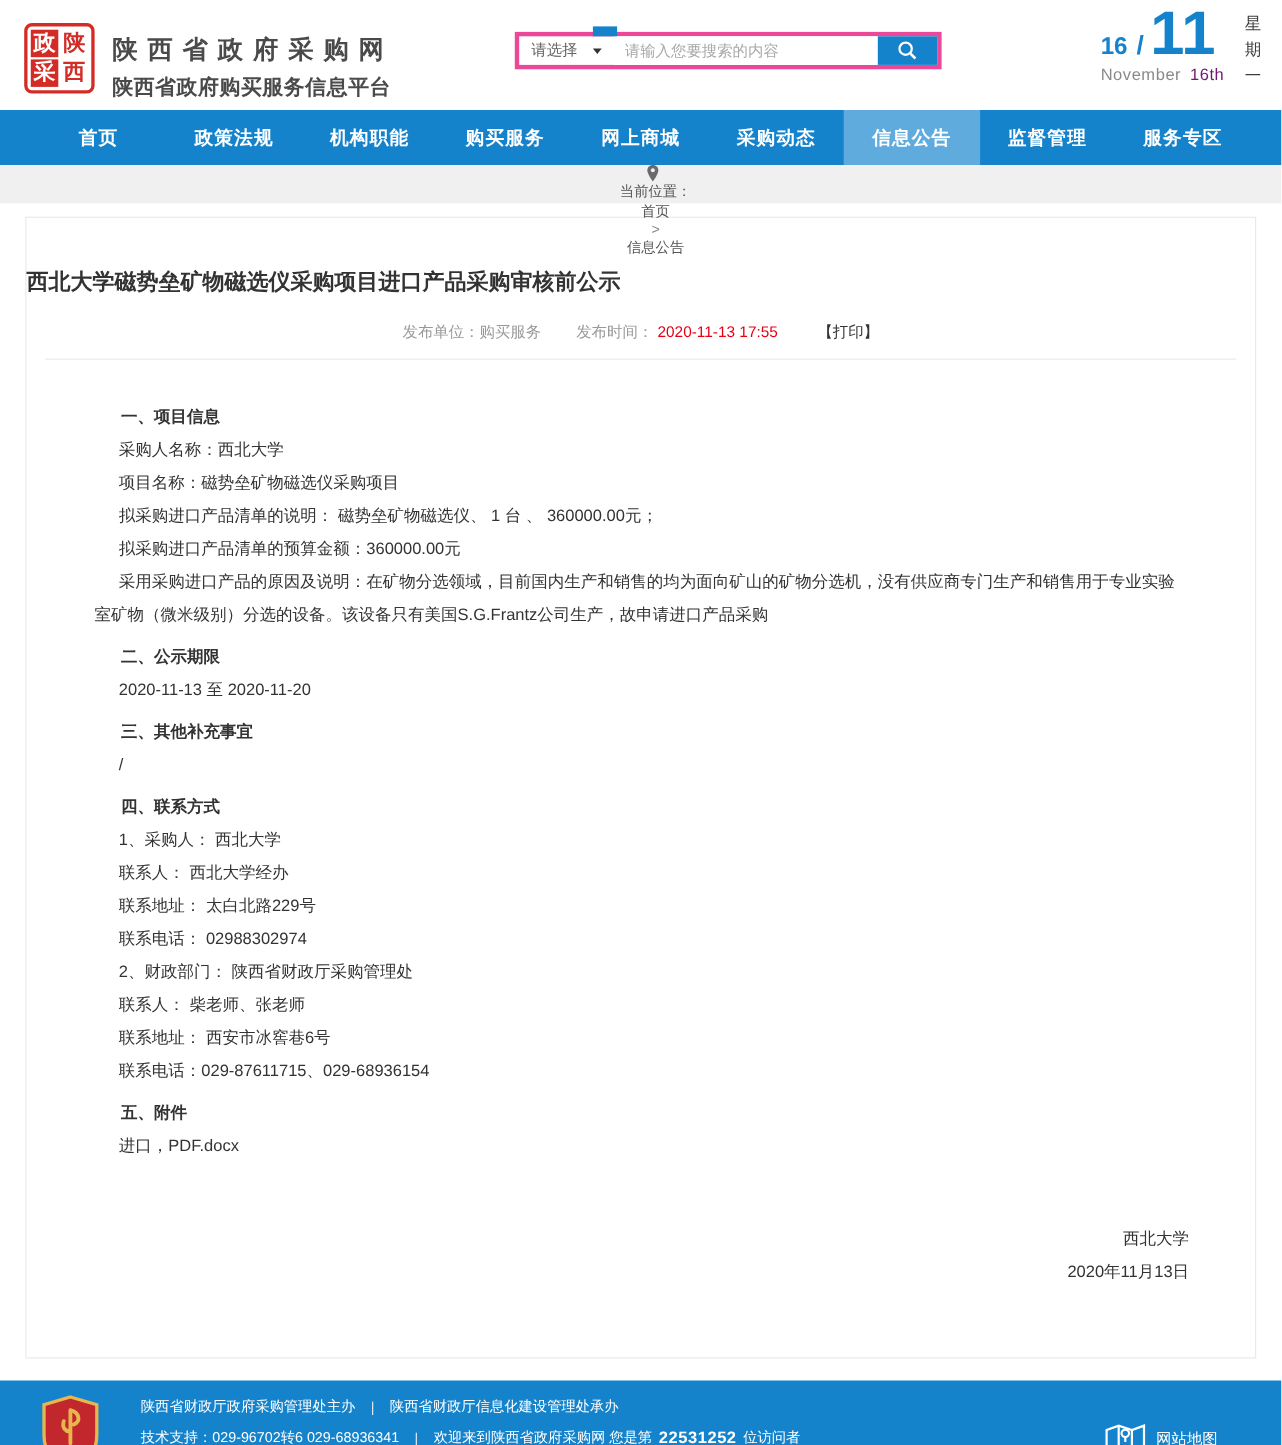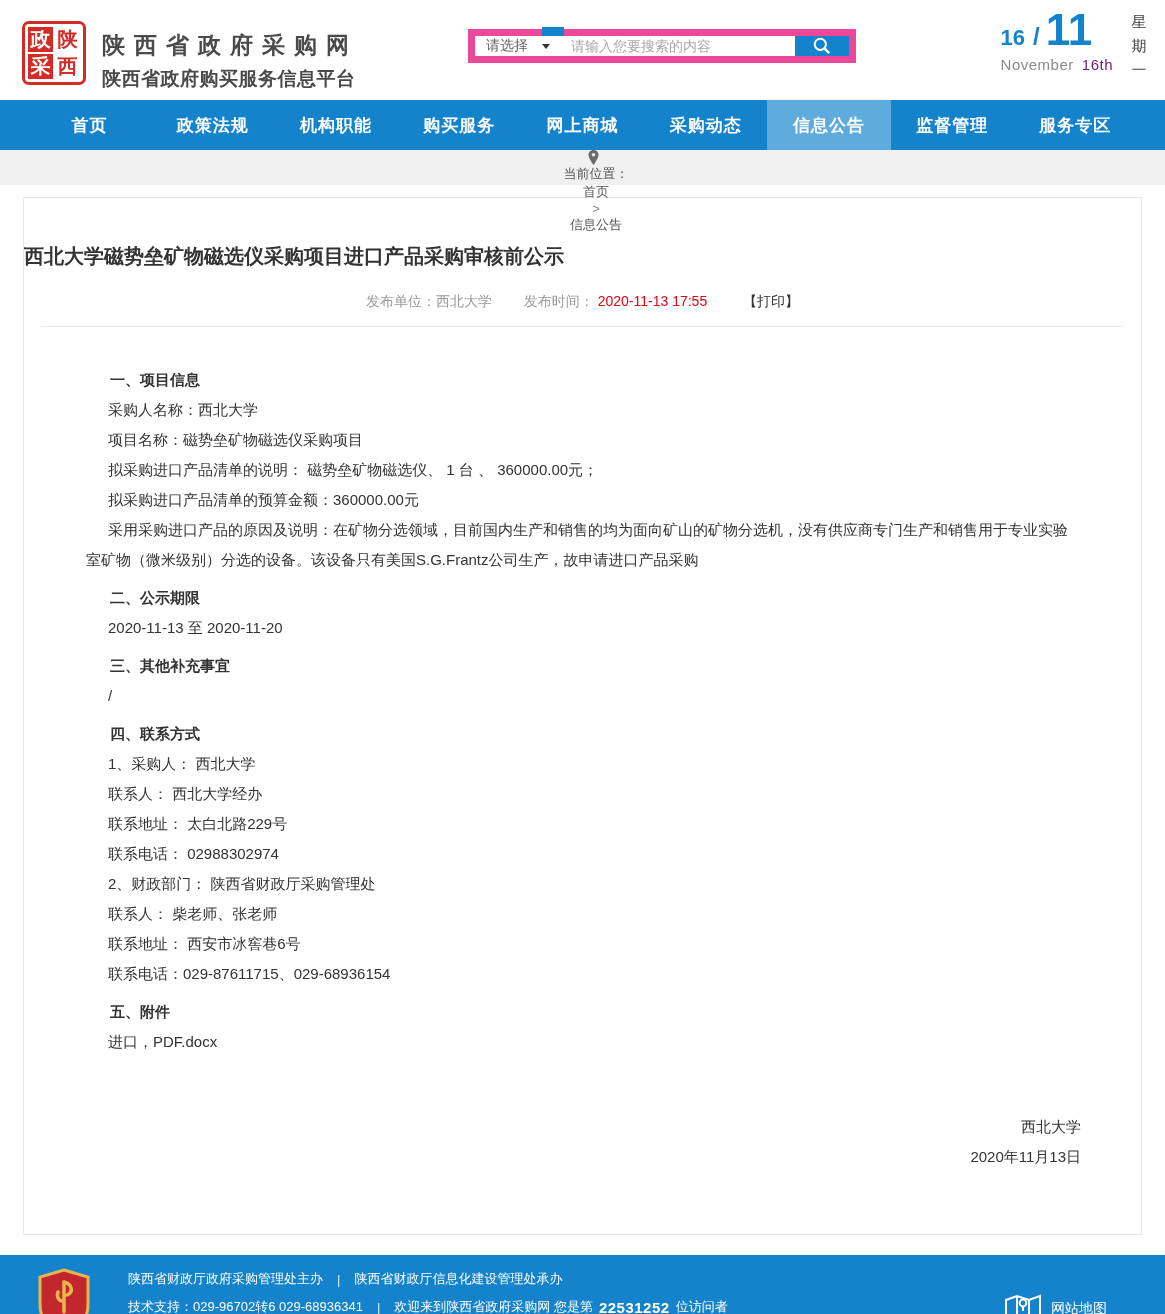--- a/index.html
+++ b/index.html
@@ -19,21 +19,21 @@
   }
   .seal-cell { font-weight:bold; font-size:20px; line-height:25px; text-align:center; }
   .seal-cell.filled { background:#d32b25; color:#fff; }
   .seal-cell.outline { background:#fff; color:#d32b25; }
   .titles { margin-left:16px;margin-top:16px; }
   .site-title { font-size:23px; font-weight:bold; color:#4a4a4a; letter-spacing:9px; white-space:nowrap; }
   .site-subtitle { margin-top:5px; font-size:19px; font-weight:bold; color:#4a4a4a; letter-spacing:0.5px; white-space:nowrap; }
   
   .search {
     position:absolute; left:468px; top:29px; width:388px; height:34px;
-    border:7px solid #ec4899; background:#fff; display:flex; align-items:stretch;
+    border:4px solid #ec4899; background:#fff; display:flex; align-items:stretch;
   }
   .search-notch { position:absolute; left:67px; top:-9px; width:22px; height:9px; background:#1583cb; }
   .search-select {
     width:86px; display:flex; align-items:center; padding-left:11px;
     font-size:14px; color:#666; cursor:pointer; position:relative;
   }
   .caret {
     width:0; height:0; border-left:4px solid transparent; border-right:4px solid transparent;
     border-top:5px solid #333; margin-left:14px;
   }
@@ -45,21 +45,21 @@
   .search-btn {
     width:54px; background:#1583cb; border:none; cursor:pointer;
     display:flex; align-items:center; justify-content:center;
   }
   
   .datebox { position:absolute; right:18px; top:8px; display:flex; gap:18px; }
   .date-left { text-align:center; }
   .date-main { display:flex; align-items:baseline; color:#1583cb; font-weight:bold; }
   .date-day { font-size:22px; }
   .date-slash { font-size:24px; margin:0 6px 0 8px; }
-  .date-month { font-size:44px; line-height:44px; }
+  .date-month { font-size:56px; line-height:44px; }
   .date-sub { margin-top:4px; font-size:15px; color:#8a8a8a; letter-spacing:0.5px; }
   .date-sub .ord { margin-left:8px; color:#701a75;text-align:center; }
   .weekday { width:16px; font-size:15px; color:#3d3d3d; line-height:24px; word-break:break-all; text-align:center; padding-top:2px; }
   
   .nav { height:50px; background:#1583cb; display:flex; padding:0 28px; }
   .nav-item {
     flex:1; display:flex; align-items:center; justify-content:center;
     color:#fff; font-size:17px; font-weight:bold; letter-spacing:1px; cursor:pointer;
   }
   .nav-item.active { background:#5fabdd; }
@@ -166,21 +166,21 @@
   </span>
   <span>当前位置：</span>
   <a>首页</a>
   <span class="bc-sep">&gt;</span>
   <a>信息公告</a>
 </div>
 
 <div class="card">
   <div class="article-title">西北大学磁势垒矿物磁选仪采购项目进口产品采购审核前公示</div>
   <div class="meta">
-    <span class="m-src">发布单位：西北大学</span>
+    <span class="m-src">发布单位：购买服务</span>
     <span>发布时间：</span>
     <span class="m-red">2020-11-13 17:55</span>
     <a class="m-print">【打印】</a>
   </div>
   <hr class="meta-divider">
   <div class="article-body">
       <div class="blk-heading">一、项目信息</div>
       <div class="blk-para">采购人名称：西北大学</div>
       <div class="blk-para">项目名称：磁势垒矿物磁选仪采购项目</div>
       <div class="blk-para">拟采购进口产品清单的说明： 磁势垒矿物磁选仪、 1 台 、 360000.00元；</div>

